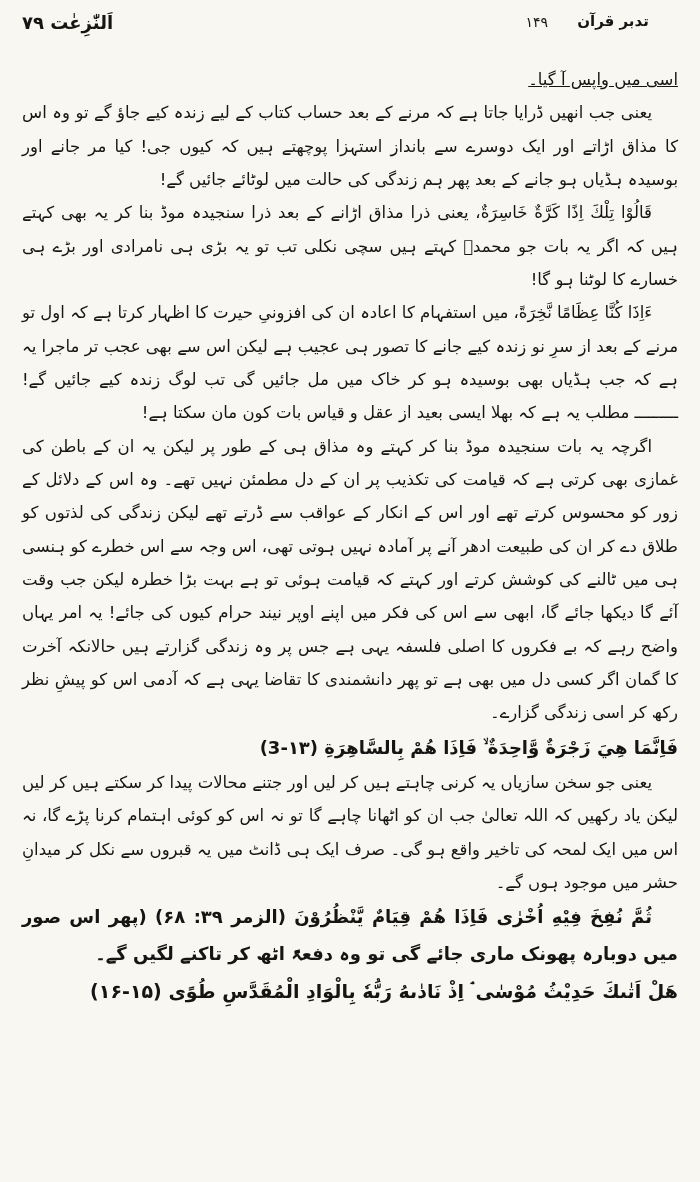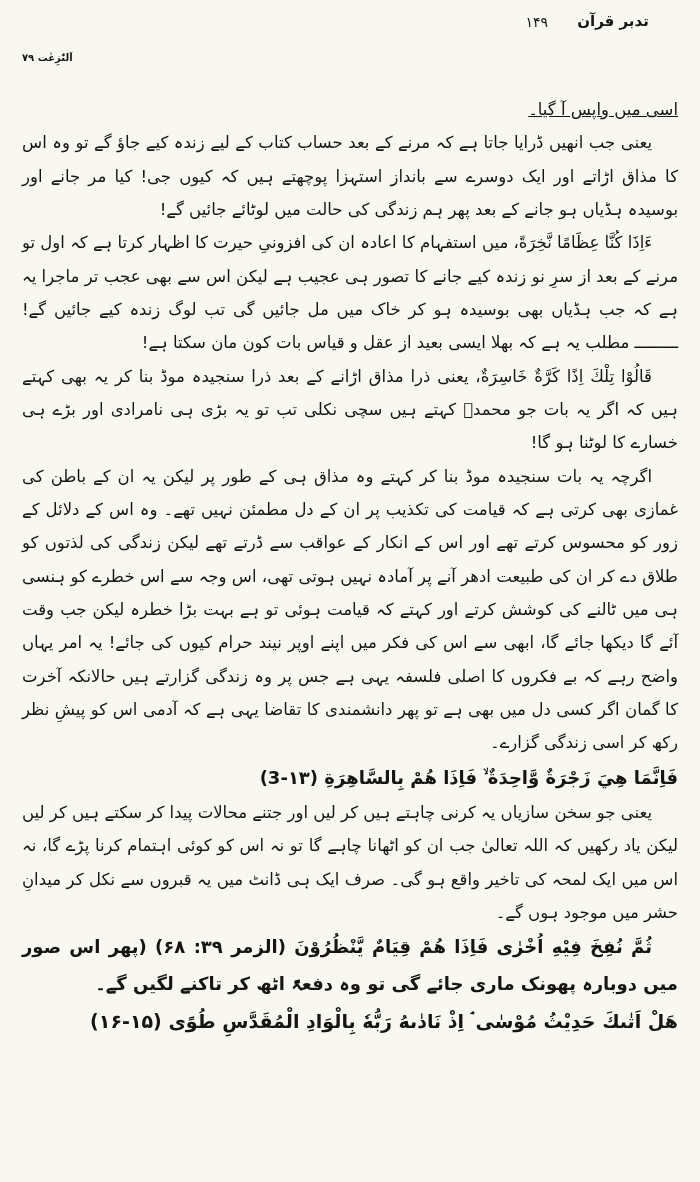--- a/index.html
+++ b/index.html
@@ -22,21 +22,21 @@
   }
   .page-header {
     display: flex;
     align-items: flex-start;
     font-size: 15px;
     font-weight: bold;
     margin-bottom: 30px;
   }
   .hdr-right { width: 130px; text-align: center; }
   .hdr-center { flex: 1; font-size: 14px; font-weight: normal; padding-top: 2px; }
-  .hdr-left { width: 130px; text-align: left; font-size: 10px; margin-top: 40px; }
+  .hdr-left { width: 130px; text-align: left; font-size: 18px; }
 
   .content {
     font-size: 16.5px;
     line-height: 2.02;
     text-align: justify;
     text-justify: inter-word;
   }
   .content p { margin: 0; }
   .opening { text-align: right; text-decoration: underline; }
   .indent { text-indent: 26px; }
@@ -66,23 +66,23 @@
     <div class="hdr-center">۱۴۹</div>
     <div class="hdr-left">اَلنّٰزِعٰت ۷۹</div>
   </div>
 
   <div class="content">
 
     <p class="opening">اسی میں واپس آ گیا۔</p>
 
     <p class="indent">یعنی جب انھیں ڈرایا جاتا ہے کہ مرنے کے بعد حساب کتاب کے لیے زندہ کیے جاؤ گے تو وہ اس کا مذاق اڑاتے اور ایک دوسرے سے بانداز استہزا پوچھتے ہیں کہ کیوں جی! کیا مر جانے اور بوسیدہ ہڈیاں ہو جانے کے بعد پھر ہم زندگی کی حالت میں لوٹائے جائیں گے!</p>
 
+    <p class="indent">قَالُوْا تِلْكَ اِذًا كَرَّةٌ خَاسِرَةٌ، یعنی ذرا مذاق اڑانے کے بعد ذرا سنجیدہ موڈ بنا کر یہ بھی کہتے ہیں کہ اگر یہ بات جو محمدؐ کہتے ہیں سچی نکلی تب تو یہ بڑی ہی نامرادی اور بڑے ہی خسارے کا لوٹنا ہو گا!</p>
+
     <p class="indent">ءَاِذَا كُنَّا عِظَامًا نَّخِرَةً، میں استفہام کا اعادہ ان کی افزونیِ حیرت کا اظہار کرتا ہے کہ اول تو مرنے کے بعد از سرِ نو زندہ کیے جانے کا تصور ہی عجیب ہے لیکن اس سے بھی عجب تر ماجرا یہ ہے کہ جب ہڈیاں بھی بوسیدہ ہو کر خاک میں مل جائیں گی تب لوگ زندہ کیے جائیں گے! ـــــــــ مطلب یہ ہے کہ بھلا ایسی بعید از عقل و قیاس بات کون مان سکتا ہے!</p>
-
-    <p class="indent">قَالُوْا تِلْكَ اِذًا كَرَّةٌ خَاسِرَةٌ، یعنی ذرا مذاق اڑانے کے بعد ذرا سنجیدہ موڈ بنا کر یہ بھی کہتے ہیں کہ اگر یہ بات جو محمدؐ کہتے ہیں سچی نکلی تب تو یہ بڑی ہی نامرادی اور بڑے ہی خسارے کا لوٹنا ہو گا!</p>
 
     <p class="indent">اگرچہ یہ بات سنجیدہ موڈ بنا کر کہتے وہ مذاق ہی کے طور پر لیکن یہ ان کے باطن کی غمازی بھی کرتی ہے کہ قیامت کی تکذیب پر ان کے دل مطمئن نہیں تھے۔ وہ اس کے دلائل کے زور کو محسوس کرتے تھے اور اس کے انکار کے عواقب سے ڈرتے تھے لیکن زندگی کی لذتوں کو طلاق دے کر ان کی طبیعت ادھر آنے پر آمادہ نہیں ہوتی تھی، اس وجہ سے اس خطرے کو ہنسی ہی میں ٹالنے کی کوشش کرتے اور کہتے کہ قیامت ہوئی تو ہے بہت بڑا خطرہ لیکن جب وقت آئے گا دیکھا جائے گا، ابھی سے اس کی فکر میں اپنے اوپر نیند حرام کیوں کی جائے! یہ امر یہاں واضح رہے کہ بے فکروں کا اصلی فلسفہ یہی ہے جس پر وہ زندگی گزارتے ہیں حالانکہ آخرت کا گمان اگر کسی دل میں بھی ہے تو پھر دانشمندی کا تقاضا یہی ہے کہ آدمی اس کو پیشِ نظر رکھ کر اسی زندگی گزارے۔</p>
 
     <p class="verse verse-inset">فَاِنَّمَا هِيَ زَجْرَةٌ وَّاحِدَةٌ ۙ فَاِذَا هُمْ بِالسَّاهِرَةِ (۱۳-3)</p>
 
     <p class="indent">یعنی جو سخن سازیاں یہ کرنی چاہتے ہیں کر لیں اور جتنے محالات پیدا کر سکتے ہیں کر لیں لیکن یاد رکھیں کہ اللہ تعالیٰ جب ان کو اٹھانا چاہے گا تو نہ اس کو کوئی اہتمام کرنا پڑے گا، نہ اس میں ایک لمحہ کی تاخیر واقع ہو گی۔ صرف ایک ہی ڈانٹ میں یہ قبروں سے نکل کر میدانِ حشر میں موجود ہوں گے۔</p>
 
 
     <p class="verse verse-flow">ثُمَّ نُفِخَ فِيْهِ اُخْرٰى فَاِذَا هُمْ قِيَامٌ يَّنْظُرُوْنَ (الزمر ۳۹: ۶۸) (پھر اس صور میں دوبارہ پھونک ماری جائے گی تو وہ دفعۃً اٹھ کر تاکنے لگیں گے۔</p>
 

